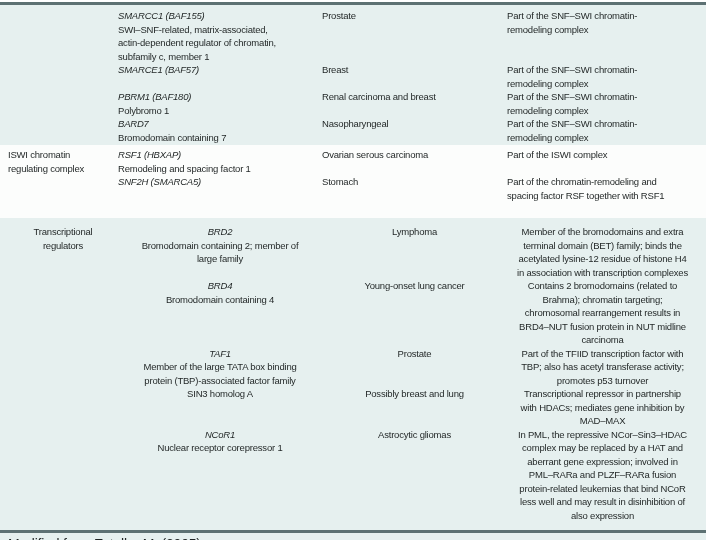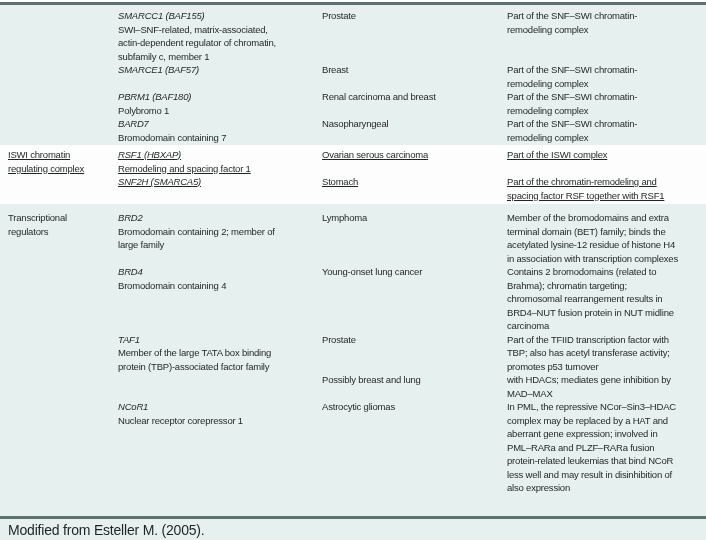--- a/index.html
+++ b/index.html
@@ -18,22 +18,22 @@
     box-sizing: border-box;
     display: grid;
     grid-template-columns: 110px 204px 185px 1fr;
     align-content: start;
     padding: 0 8px;
     overflow: hidden;
   }
   .section.shaded { background: var(--shaded, #e6f0ef); }
   .section.plain  { background: var(--plain, #fcfdfc); }
   .sec-0 { height: 140px; padding-top: 4px; }
-  .sec-1 { height: 59px;  padding-top: 3px; text-decoration: underline; }
-  .sec-2 { height: 312px; padding-top: 7px; }
+  .sec-1 { height: 73px;  padding-top: 3px; }
+  .sec-2 { height: 312px; padding-top: 7px; text-align: center; }
   .cell { min-width: 0; }
   .ln {
     display: block;
     height: 13.5px;
     line-height: 13.5px;
     font-size: 9.5px;
     letter-spacing: -0.2px;
     white-space: nowrap;
   }
   .gene-symbol { font-style: italic; }
@@ -173,25 +173,27 @@
         <div class="cell">
           <span class="ln">Prostate</span>
         </div>
         <div class="cell">
           <span class="ln">Part of the TFIID transcription factor with</span>
           <span class="ln">TBP; also has acetyl transferase activity;</span>
           <span class="ln">promotes p53 turnover</span>
         </div>
         <div class="cell"></div>
         <div class="cell">
+          <span class="ln">SIN3 homolog A</span>
         </div>
         <div class="cell">
           <span class="ln">Possibly breast and lung</span>
         </div>
         <div class="cell">
+          <span class="ln">Transcriptional repressor in partnership</span>
           <span class="ln">with HDACs; mediates gene inhibition by</span>
           <span class="ln">MAD–MAX</span>
         </div>
         <div class="cell"></div>
         <div class="cell">
           <span class="ln gene-symbol">NCoR1</span>
           <span class="ln">Nuclear receptor corepressor 1</span>
         </div>
         <div class="cell">
           <span class="ln">Astrocytic gliomas</span>

